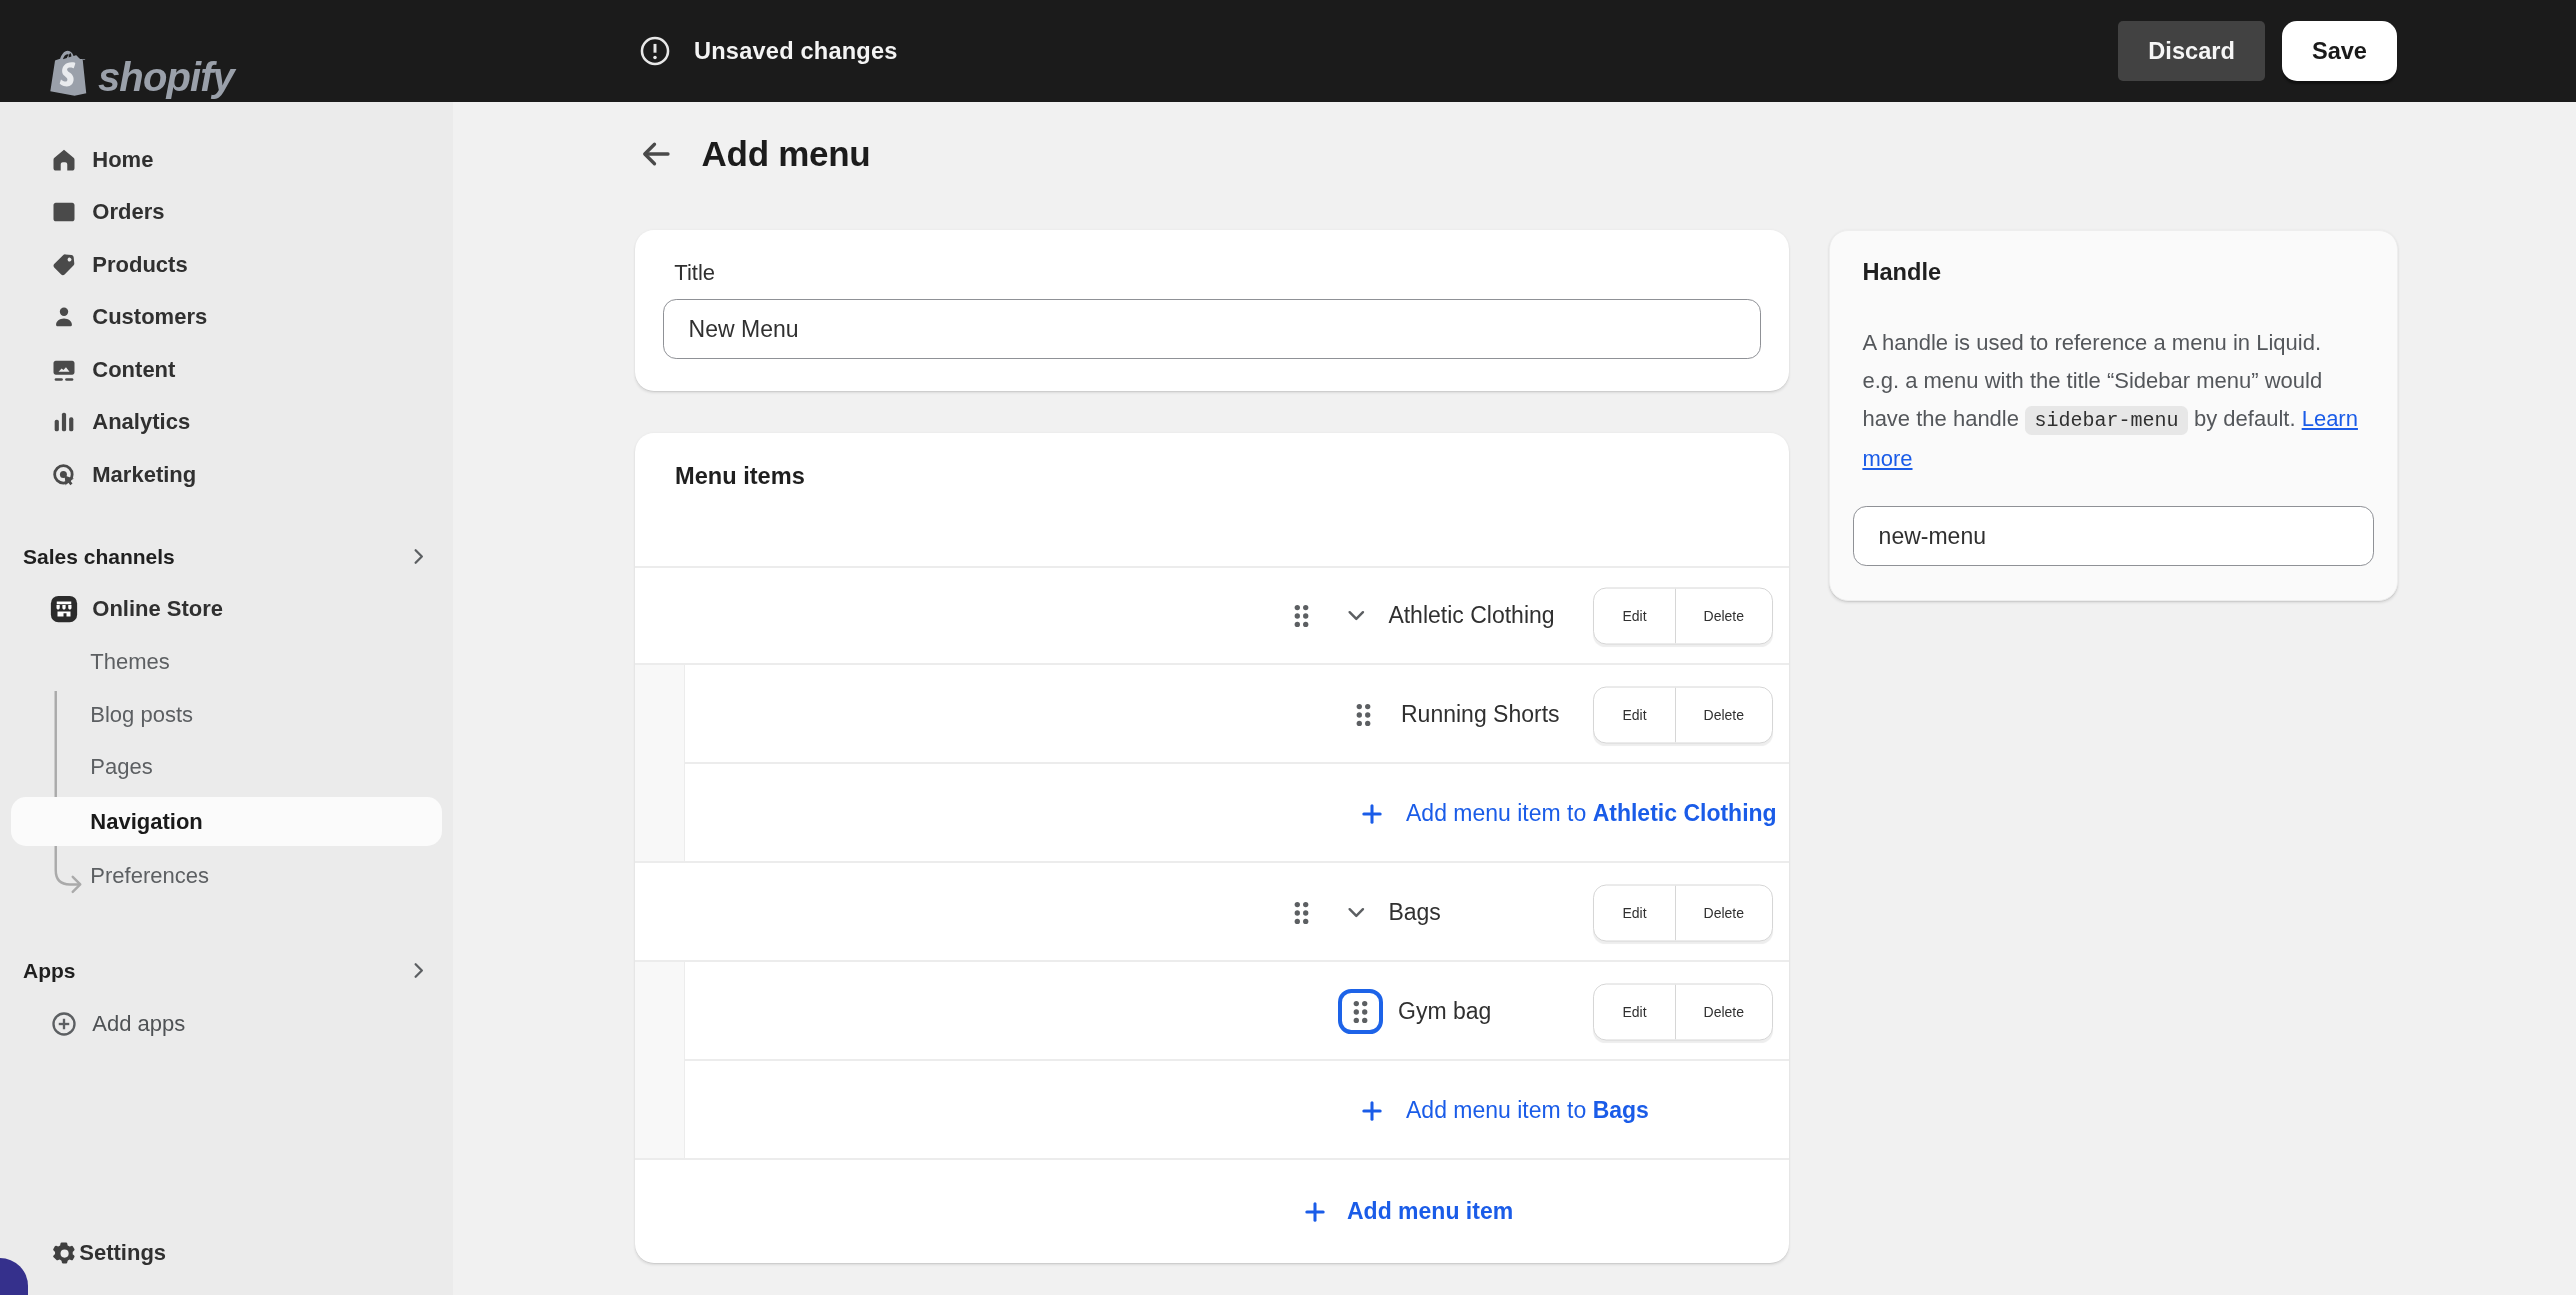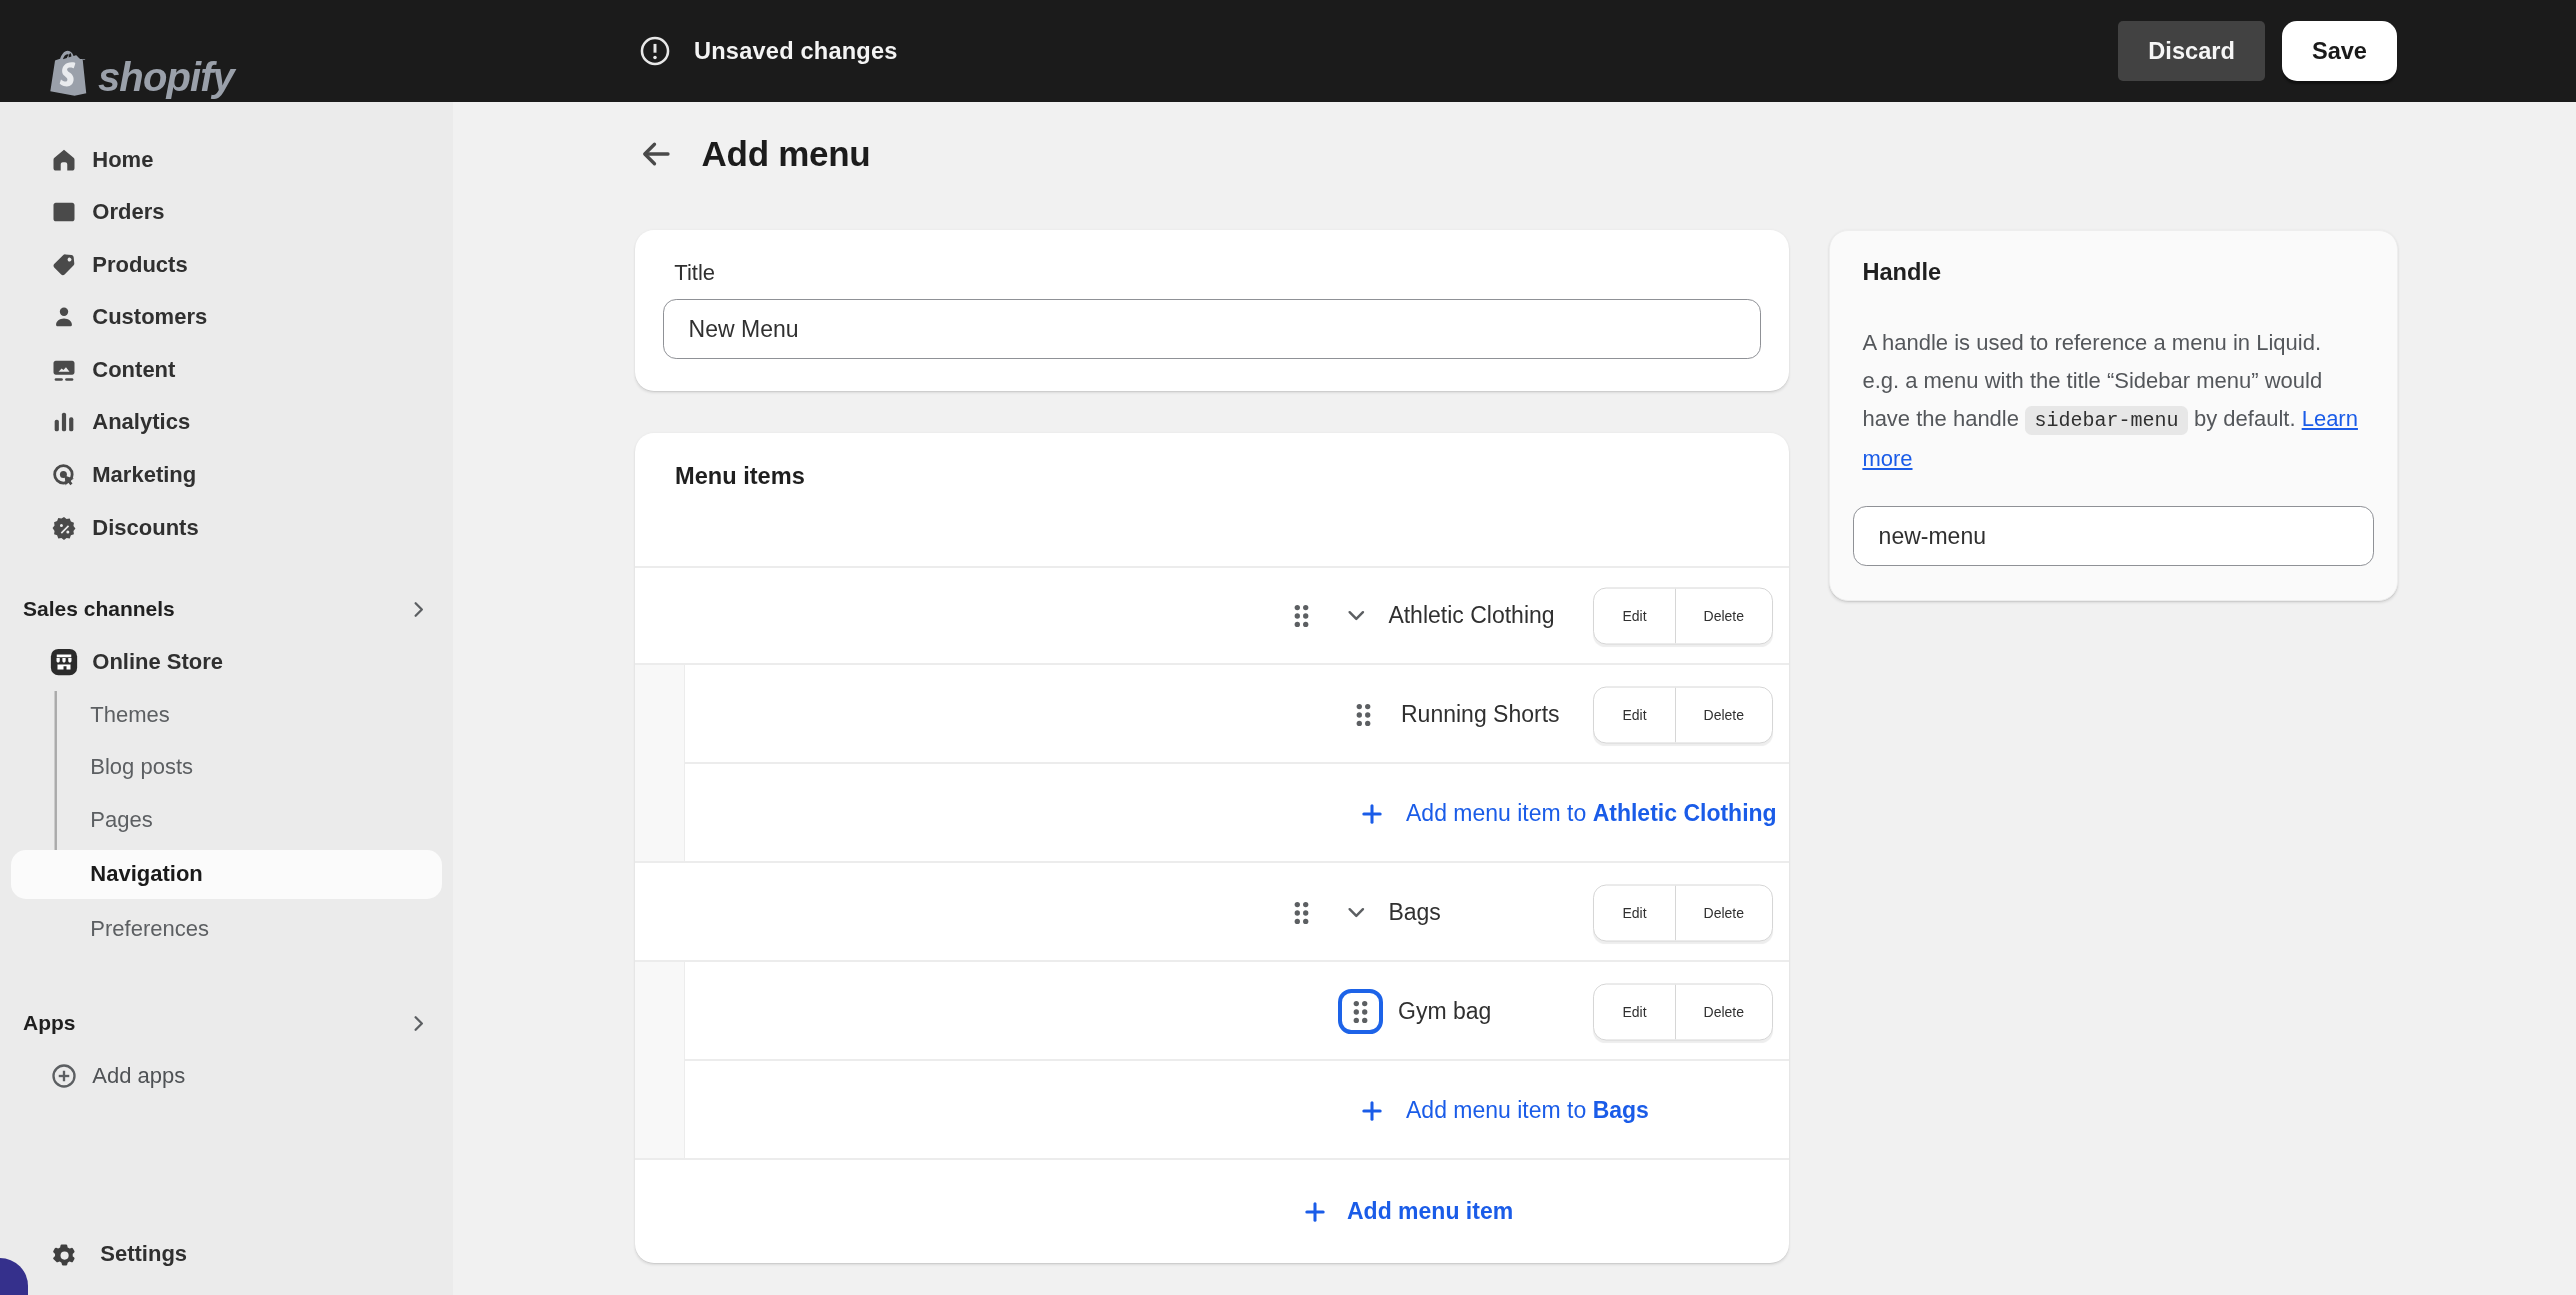--- a/index.html
+++ b/index.html
@@ -37,21 +37,21 @@
   .nav-item{height:45px;margin:0 11.3px 7.6px 11.3px;display:flex;align-items:center;gap:13px;padding-left:38px;border-radius:15px;cursor:pointer}
   .nav-item .icn{width:30px;display:flex;justify-content:center;flex:0 0 30px}
   .nav-label{font-size:22px;font-weight:600;color:var(--ink)}
   .nav-section-head{height:38px;margin:40px 23px 11.3px 23px;display:flex;align-items:center;justify-content:space-between;cursor:pointer}
   .nav-section-title{font-size:21px;font-weight:700;color:#1f1f1f}
   .sub-item{height:45px;margin:0 11.3px 7.6px 11.3px;display:flex;align-items:center;padding-left:79px;border-radius:15px;cursor:pointer}
   .sub-label{font-size:22px;font-weight:500;color:var(--ink-soft)}
   .sub-item.active{background:#fbfbfb;height:49px;position:relative}
   .sub-item.active .sub-label{font-weight:700;color:#1a1a1a}
   .connector{position:absolute;left:47px;top:589px;pointer-events:none}
-  .settings-item{position:absolute;left:11.3px;right:11.3px;bottom:10px;height:45px;display:flex;align-items:flex-start;gap:21px;padding-left:38px;border-radius:15px;cursor:pointer}
+  .settings-item{position:absolute;left:11.3px;right:11.3px;bottom:21px;height:45px;display:flex;align-items:center;padding-left:38px;border-radius:15px;cursor:pointer}
   .corner-bubble{position:absolute;left:0;bottom:0;width:28px;height:38px;background:#35308c;border-radius:0 38px 0 0}
 
   
   .content{position:absolute;left:453px;top:102px;right:0;bottom:0;background:var(--content-bg)}
   .page-header{position:absolute;left:182px;top:23px;height:57px;display:flex;align-items:center;gap:24.6px}
   .back-btn{width:42px;height:42px;border:none;background:transparent;display:flex;align-items:center;justify-content:center;cursor:pointer;border-radius:9.4px}
   .page-title{font-size:35px;font-weight:750;color:#1c1c1c;letter-spacing:-0.3px}
 
   .cols{position:absolute;left:182px;top:128px;display:flex;gap:40px;align-items:flex-start}
   .col-main{width:1154px}
@@ -201,29 +201,20 @@
       <svg width="28" height="28" viewBox="0 0 24 24" fill="none" stroke="#4a4a4a" stroke-width="2.4">
           <circle cx="11.5" cy="11.5" r="7.5"></circle>
           <circle cx="11.5" cy="11.5" r="3" fill="#4a4a4a" stroke="none"></circle>
           <path d="M13 13l6.5 6.5" stroke-width="0"></path>
           <path fill="#4a4a4a" stroke="none" d="M12.5 12.5l8 2.8-3.2 1.4 2 2.6-1.9 1.5-2-2.7-2 2.9z"></path>
         </svg>
     </span>
     <span class="nav-label">Marketing</span>
   </div>
 
-  <div class="nav-item">
-    <span class="icn">
-      <svg width="28" height="28" viewBox="0 0 24 24" fill="#4a4a4a">
-          <path d="M12 2.6l2.2 1.7 2.7-.4 1 2.6 2.6 1-.4 2.7 1.7 2.2-1.7 2.2.4 2.7-2.6 1-1 2.6-2.7-.4-2.2 1.7-2.2-1.7-2.7.4-1-2.6-2.6-1 .4-2.7L2.2 12l1.7-2.2-.4-2.7 2.6-1 1-2.6 2.7.4L12 2.6z"></path>
-          <path fill="#ebebeb" d="M9.2 15.9l6.2-6.2 1 1-6.2 6.2zM9.8 8.6a1.3 1.3 0 1 1 0 2.6 1.3 1.3 0 0 1 0-2.6zm5.5 5.5a1.3 1.3 0 1 1 0 2.6 1.3 1.3 0 0 1 0-2.6z"></path>
-        </svg>
-    </span>
-    <span class="nav-label">Discounts</span>
-  </div>
 
   <div class="nav-section-head">
     <span class="nav-section-title">Sales channels</span>
     <span>
       <svg width="23" height="23" viewBox="0 0 24 24" fill="none" stroke="#5c5f62" stroke-width="2.4" stroke-linecap="round" stroke-linejoin="round">
           <path d="M9 5.5 15.5 12 9 18.5"></path>
         </svg>
     </span>
   </div>
 

